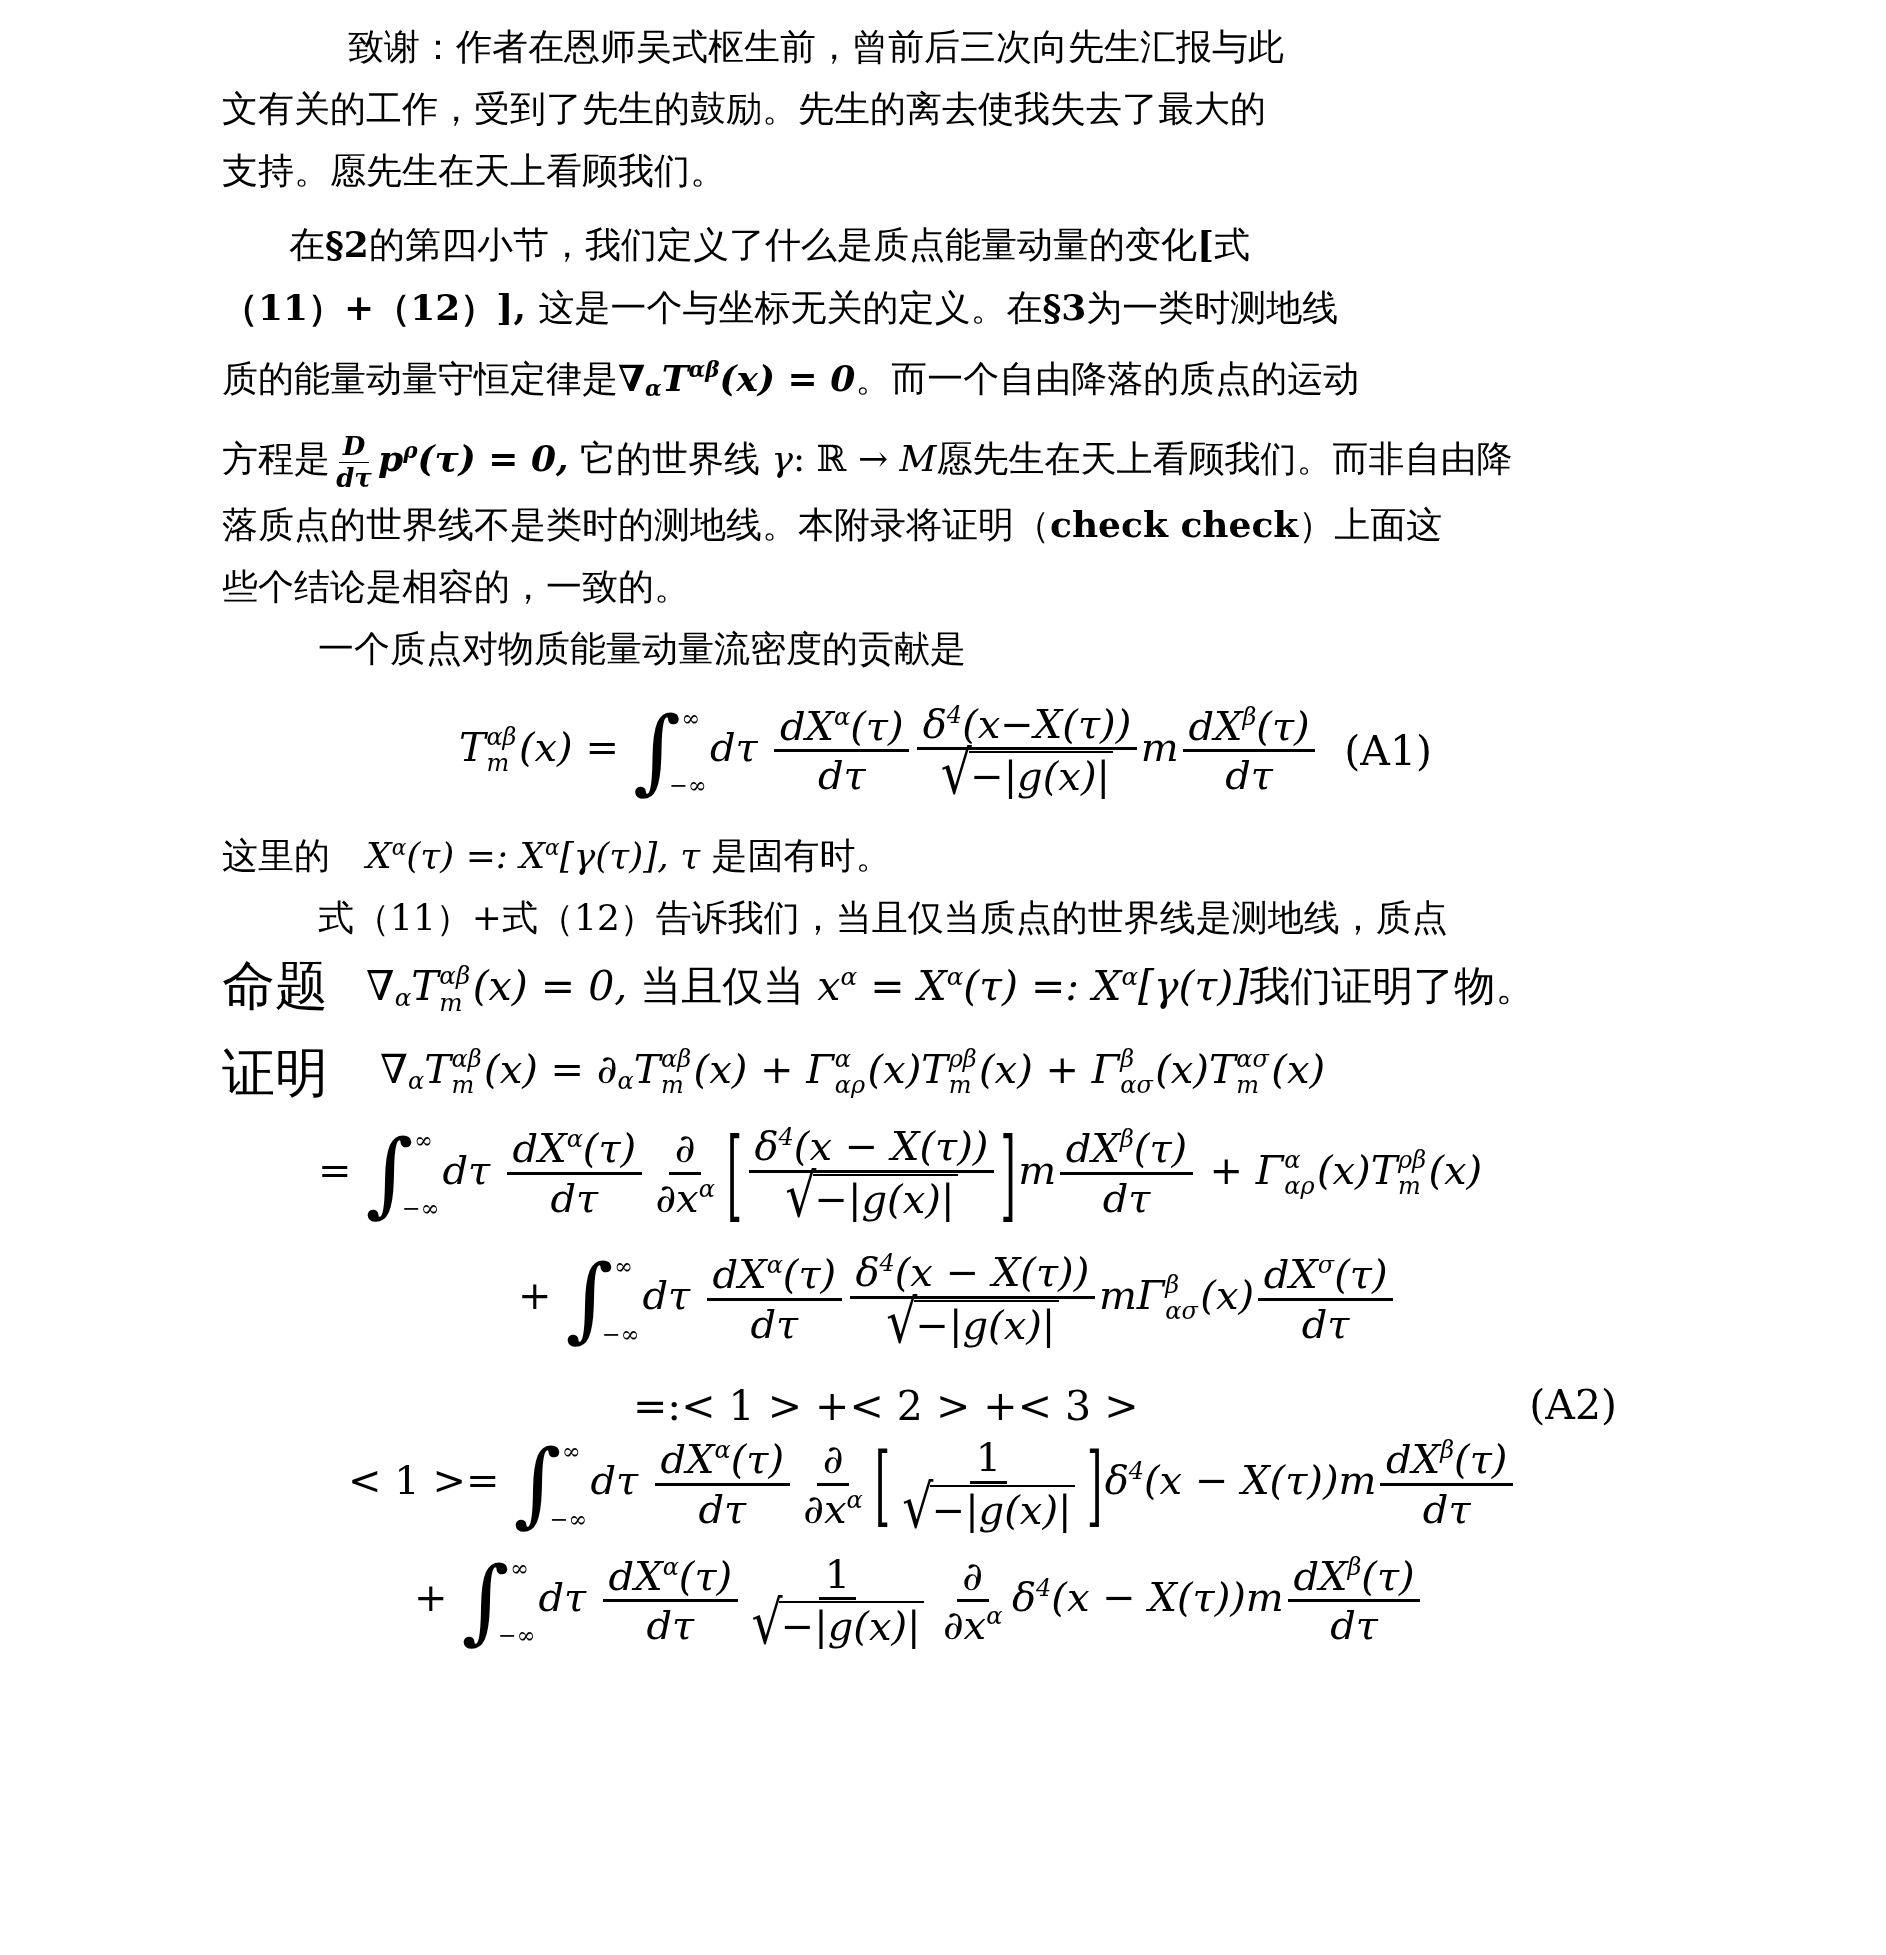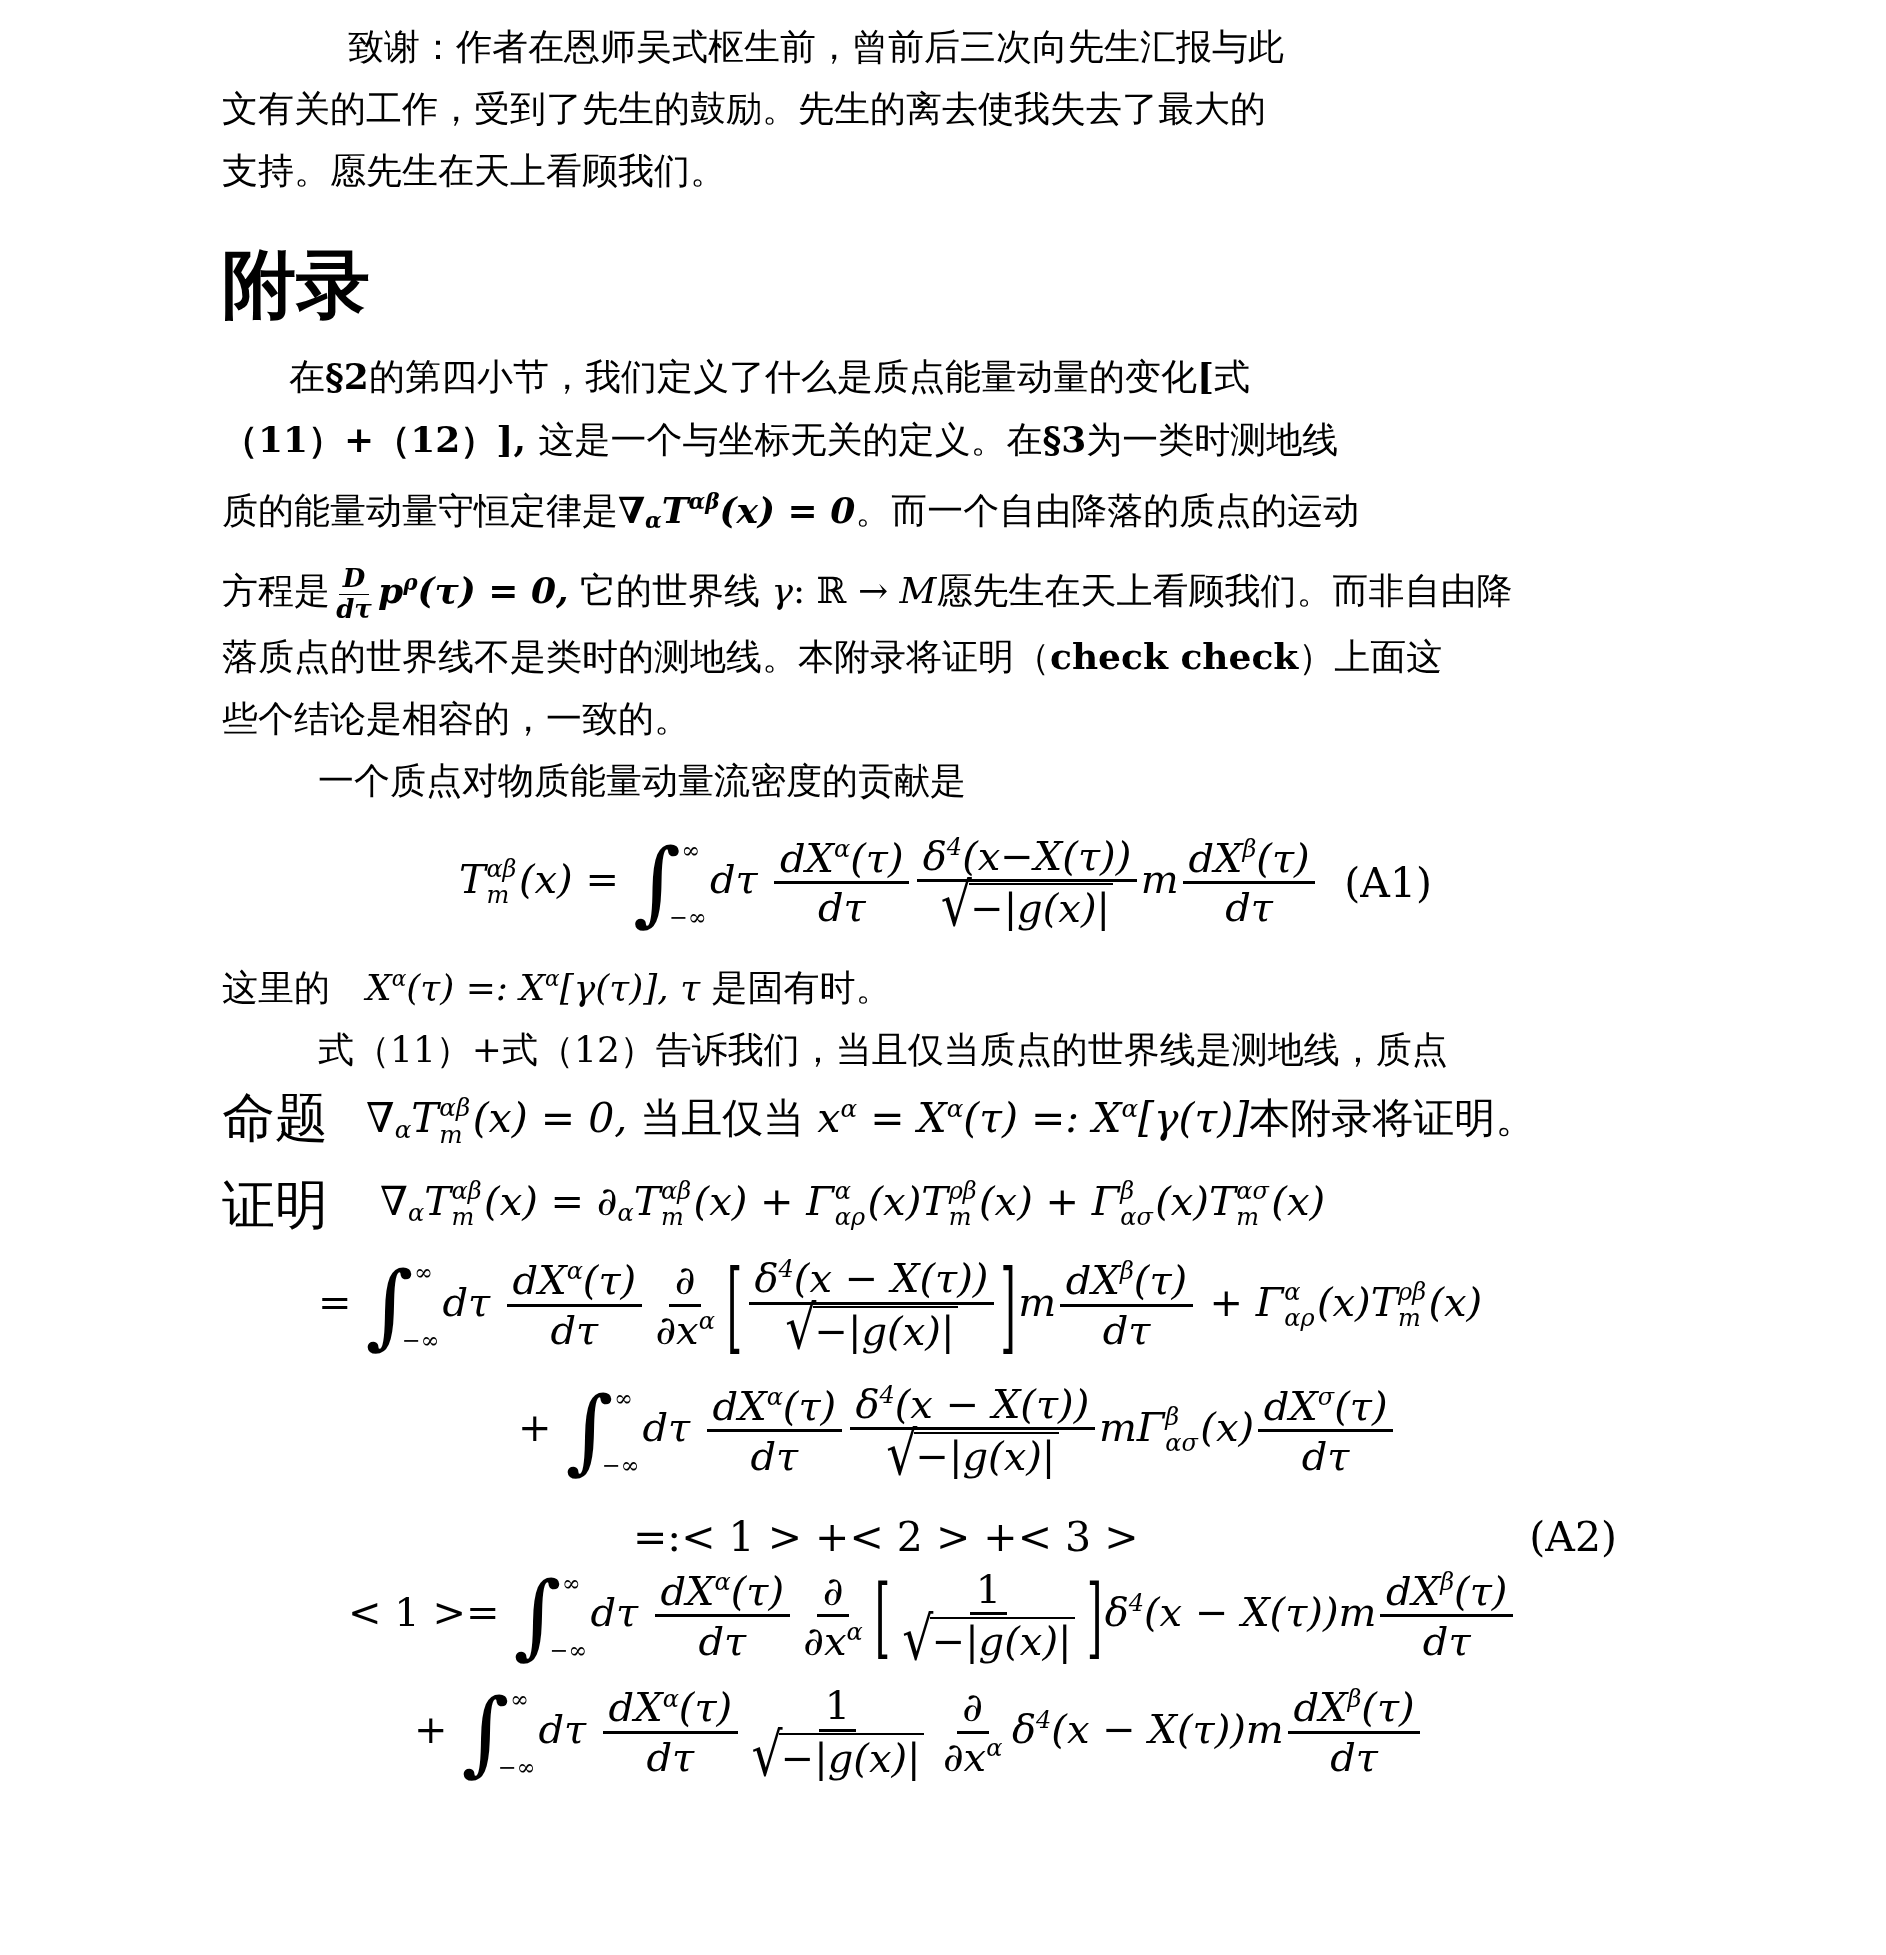--- a/index.html
+++ b/index.html
@@ -63,21 +63,20 @@
 </style>
 </head>
 <body>
 
 <div class="content">
 
   <div class="line indent-ack">致谢：作者在恩师吴式枢生前，曾前后三次向先生汇报与此</div>
   <div class="line">文有关的工作，受到了先生的鼓励。先生的离去使我失去了最大的</div>
   <div class="line">支持。愿先生在天上看顾我们。</div>
 
-  <h1 class="appendix-title">附录</h1>
 
   <div class="line indent-90"><span class="math"><span class="m-cn">在</span><span class="m-bu">§2</span><span class="m-cn">的第四小节，我们定义了什么是质点能量动量的变化</span><span class="m-bu">[</span><span class="m-cn">式</span></span></div>
   <div class="line"><span class="math"><span class="m-bu">（11）+（12）], </span><span class="m-cn">这是一个与坐标无关的定义。在</span><span class="m-bu">§3</span><span class="m-cn">为一类时测地线</span></span></div>
   <div class="line"><span class="math"><span class="m-cn">质的能量动量守恒定律是</span><span class="m-b">∇</span><span class="m-sub"><span class="m-b">α</span></span><span class="m-b">T</span><span class="m-sup"><span class="m-b">αβ</span></span><span class="m-b">(x) = 0</span><span class="m-cn">。而一个自由降落的质点的运动</span></span></div>
   <div class="line"><span class="math"><span class="m-cn">方程是</span><span class="m-fr">
           <span class="m-num"><span class="m-b">D</span></span>
           <span class="m-den"><span class="m-b">dτ</span></span>
         </span><span class="m-b">p</span><span class="m-sup"><span class="m-b">ρ</span></span><span class="m-b">(τ) = 0,</span><span class="m-cn"> 它的世界线 </span><span class="m-i">γ</span><span class="m-u">: </span><span class="m-u">ℝ → </span><span class="m-i">M</span><span class="m-cn">愿先生在天上看顾我们。而非自由降</span></span></div>
   <div class="line"><span class="math"><span class="m-cn">落质点的世界线不是类时的测地线。本附录将证明（</span><span class="m-bu">check check</span><span class="m-cn">）上面这</span></span></div>
   <div class="line">些个结论是相容的，一致的。</div>
@@ -111,21 +110,21 @@
 
   <div class="line"><span class="math"><span class="m-cn">这里的　</span><span class="m-i">X</span><span class="m-sup"><span class="m-i">α</span></span><span class="m-i">(τ) =: X</span><span class="m-sup"><span class="m-i">α</span></span><span class="m-i">[γ(τ)], τ </span><span class="m-cn">是固有时。</span></span></div>
 
   <div class="line indent-130">式（11）+式（12）告诉我们，当且仅当质点的世界线是测地线，质点</div>
 
   <div class="prop-row">
     <span class="prop-label">命题</span>
     <span class="math prop-math"><span class="m-i">∇</span><span class="m-sub"><span class="m-i">α</span></span><span class="m-i">T</span><span class="m-ss">
           <span class="m-ss-t"><span class="m-i">αβ</span></span>
           <span class="m-ss-b"><span class="m-i">m</span></span>
-        </span><span class="m-i">(x) = 0, </span><span class="m-cn">当且仅当 </span><span class="m-i">x</span><span class="m-sup"><span class="m-i">α</span></span><span class="m-i"> = X</span><span class="m-sup"><span class="m-i">α</span></span><span class="m-i">(τ) =: X</span><span class="m-sup"><span class="m-i">α</span></span><span class="m-i">[γ(τ)]</span><span class="m-cn">本附录将证明。</span></span>
+        </span><span class="m-i">(x) = 0, </span><span class="m-cn">当且仅当 </span><span class="m-i">x</span><span class="m-sup"><span class="m-i">α</span></span><span class="m-i"> = X</span><span class="m-sup"><span class="m-i">α</span></span><span class="m-i">(τ) =: X</span><span class="m-sup"><span class="m-i">α</span></span><span class="m-i">[γ(τ)]</span><span class="m-cn">我们证明了物。</span></span>
   </div>
 
   <div class="proof-row">
     <span class="proof-label">证明</span>
     <span class="math eqline"><span class="m-i">∇</span><span class="m-sub"><span class="m-i">α</span></span><span class="m-i">T</span><span class="m-ss">
           <span class="m-ss-t"><span class="m-i">αβ</span></span>
           <span class="m-ss-b"><span class="m-i">m</span></span>
         </span><span class="m-i">(x) = ∂</span><span class="m-sub"><span class="m-i">α</span></span><span class="m-i">T</span><span class="m-ss">
           <span class="m-ss-t"><span class="m-i">αβ</span></span>
           <span class="m-ss-b"><span class="m-i">m</span></span>

